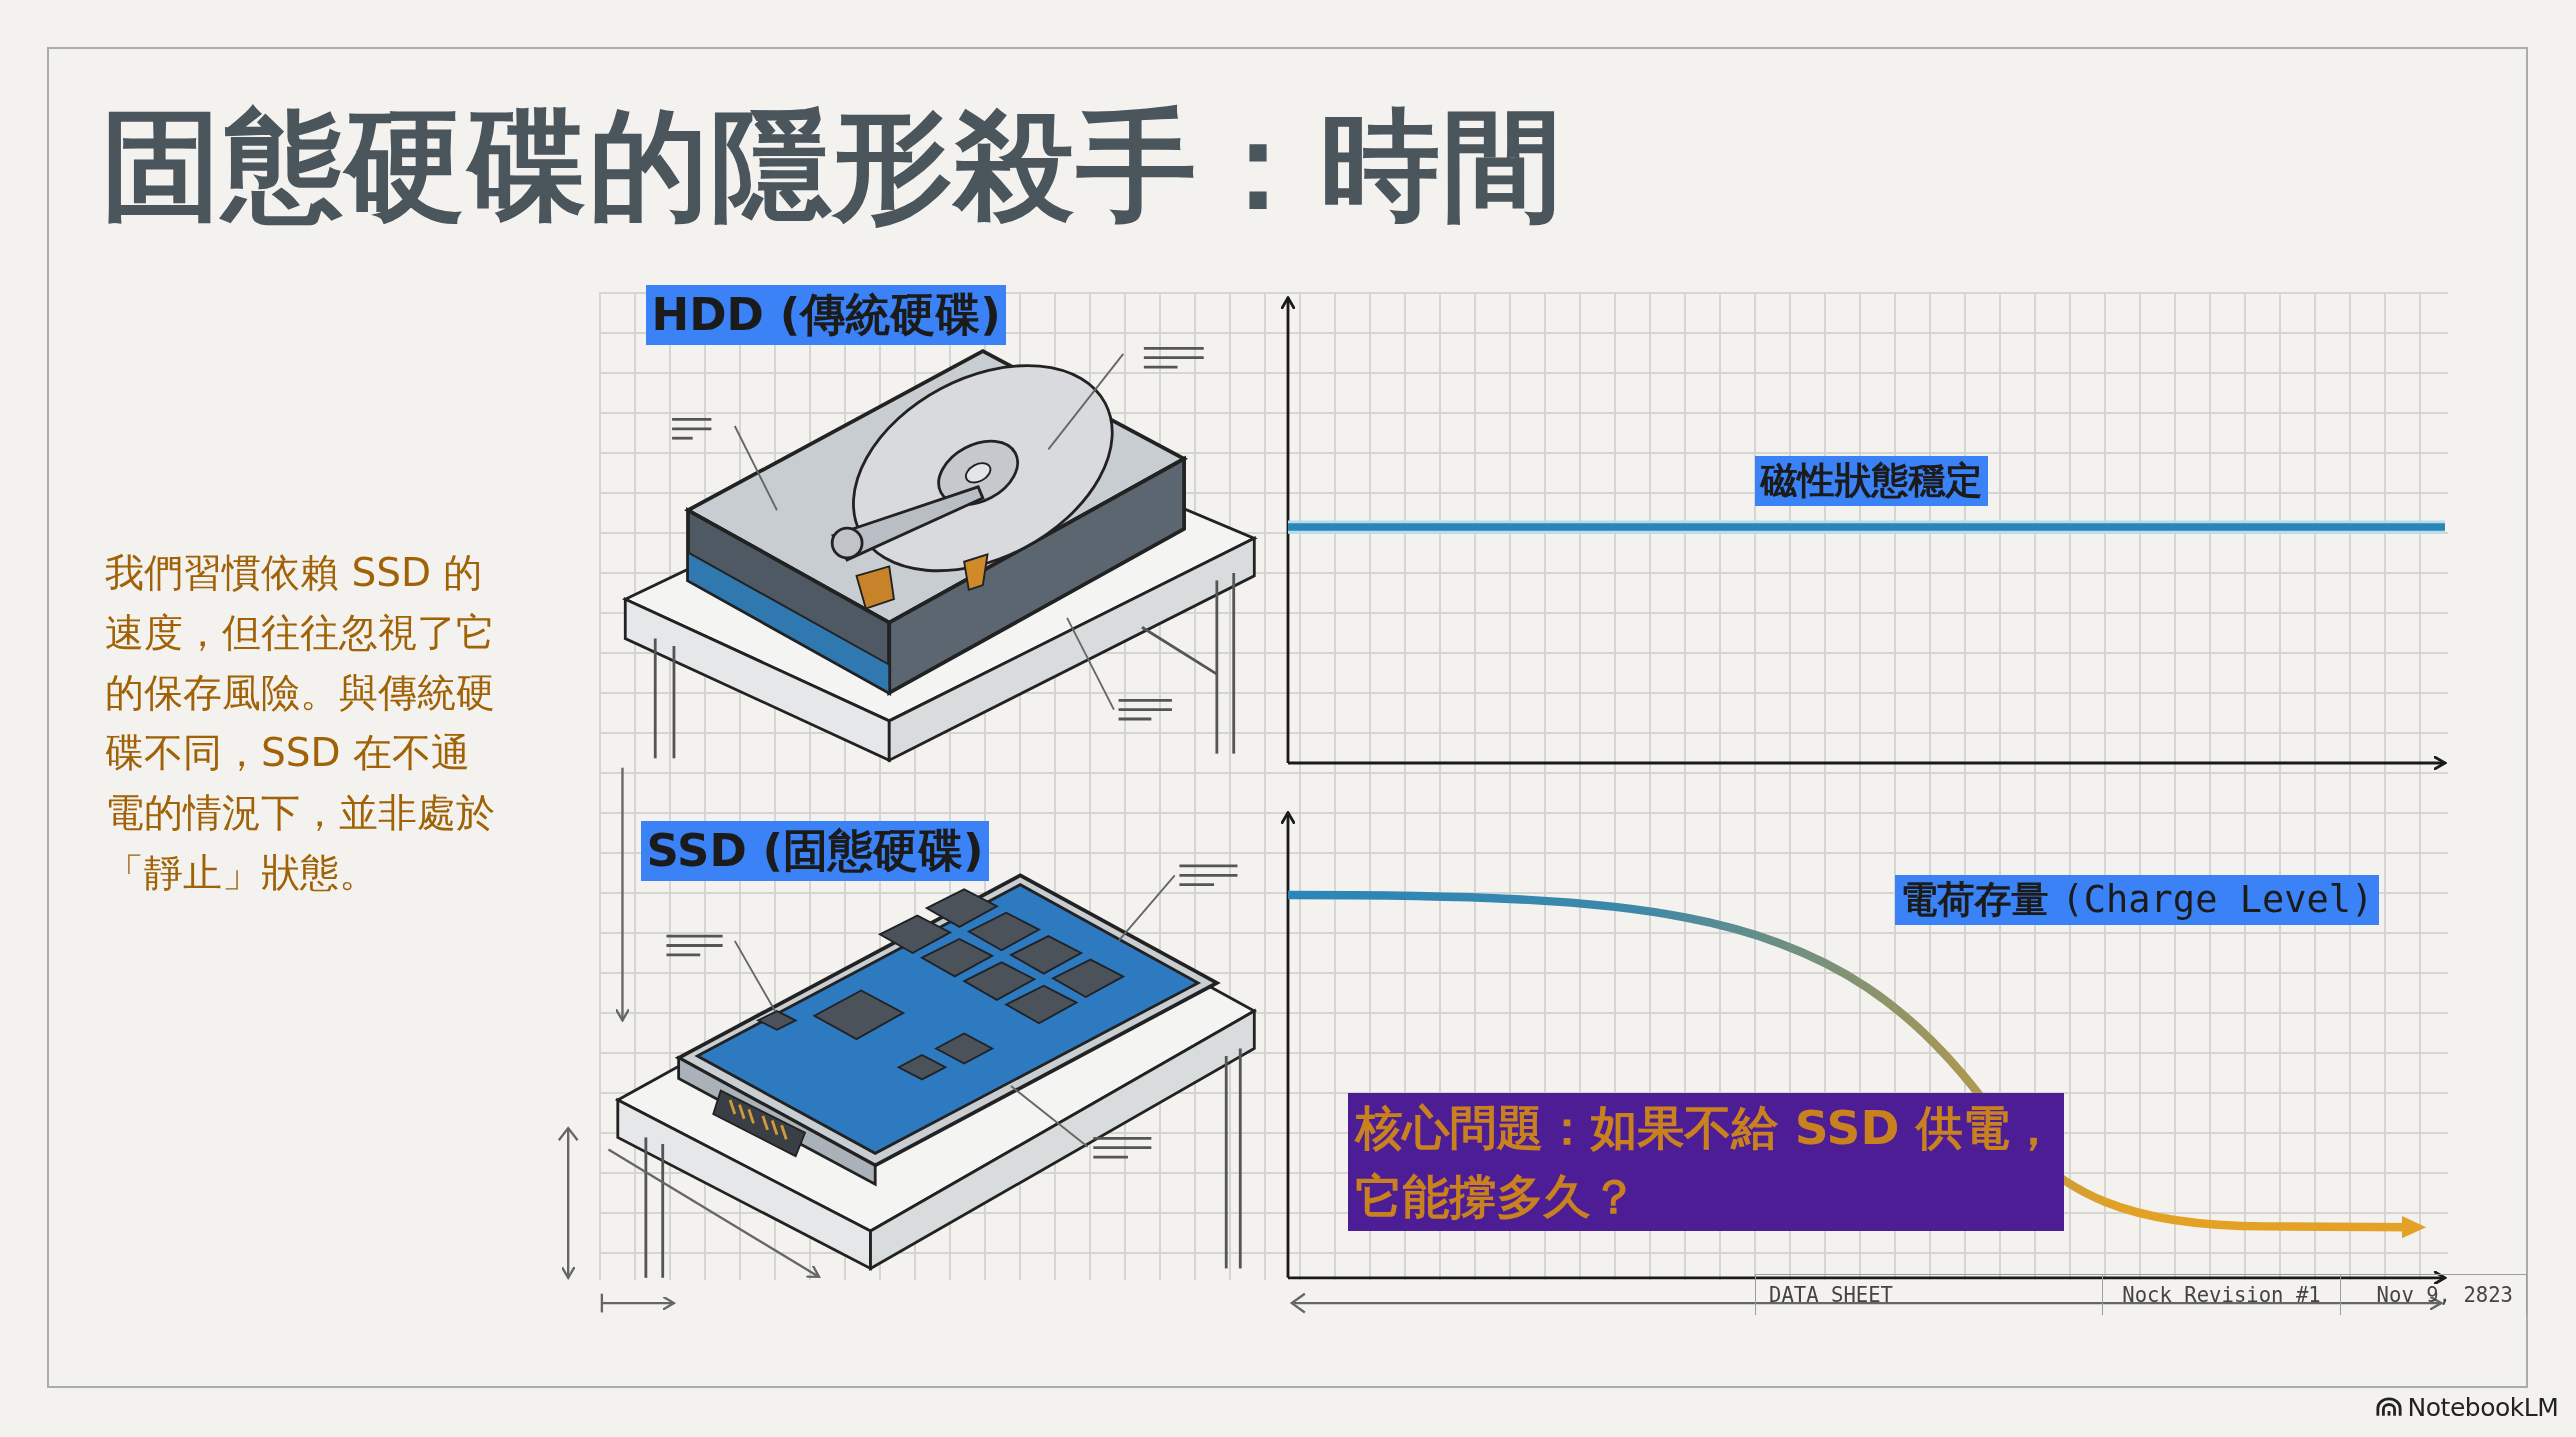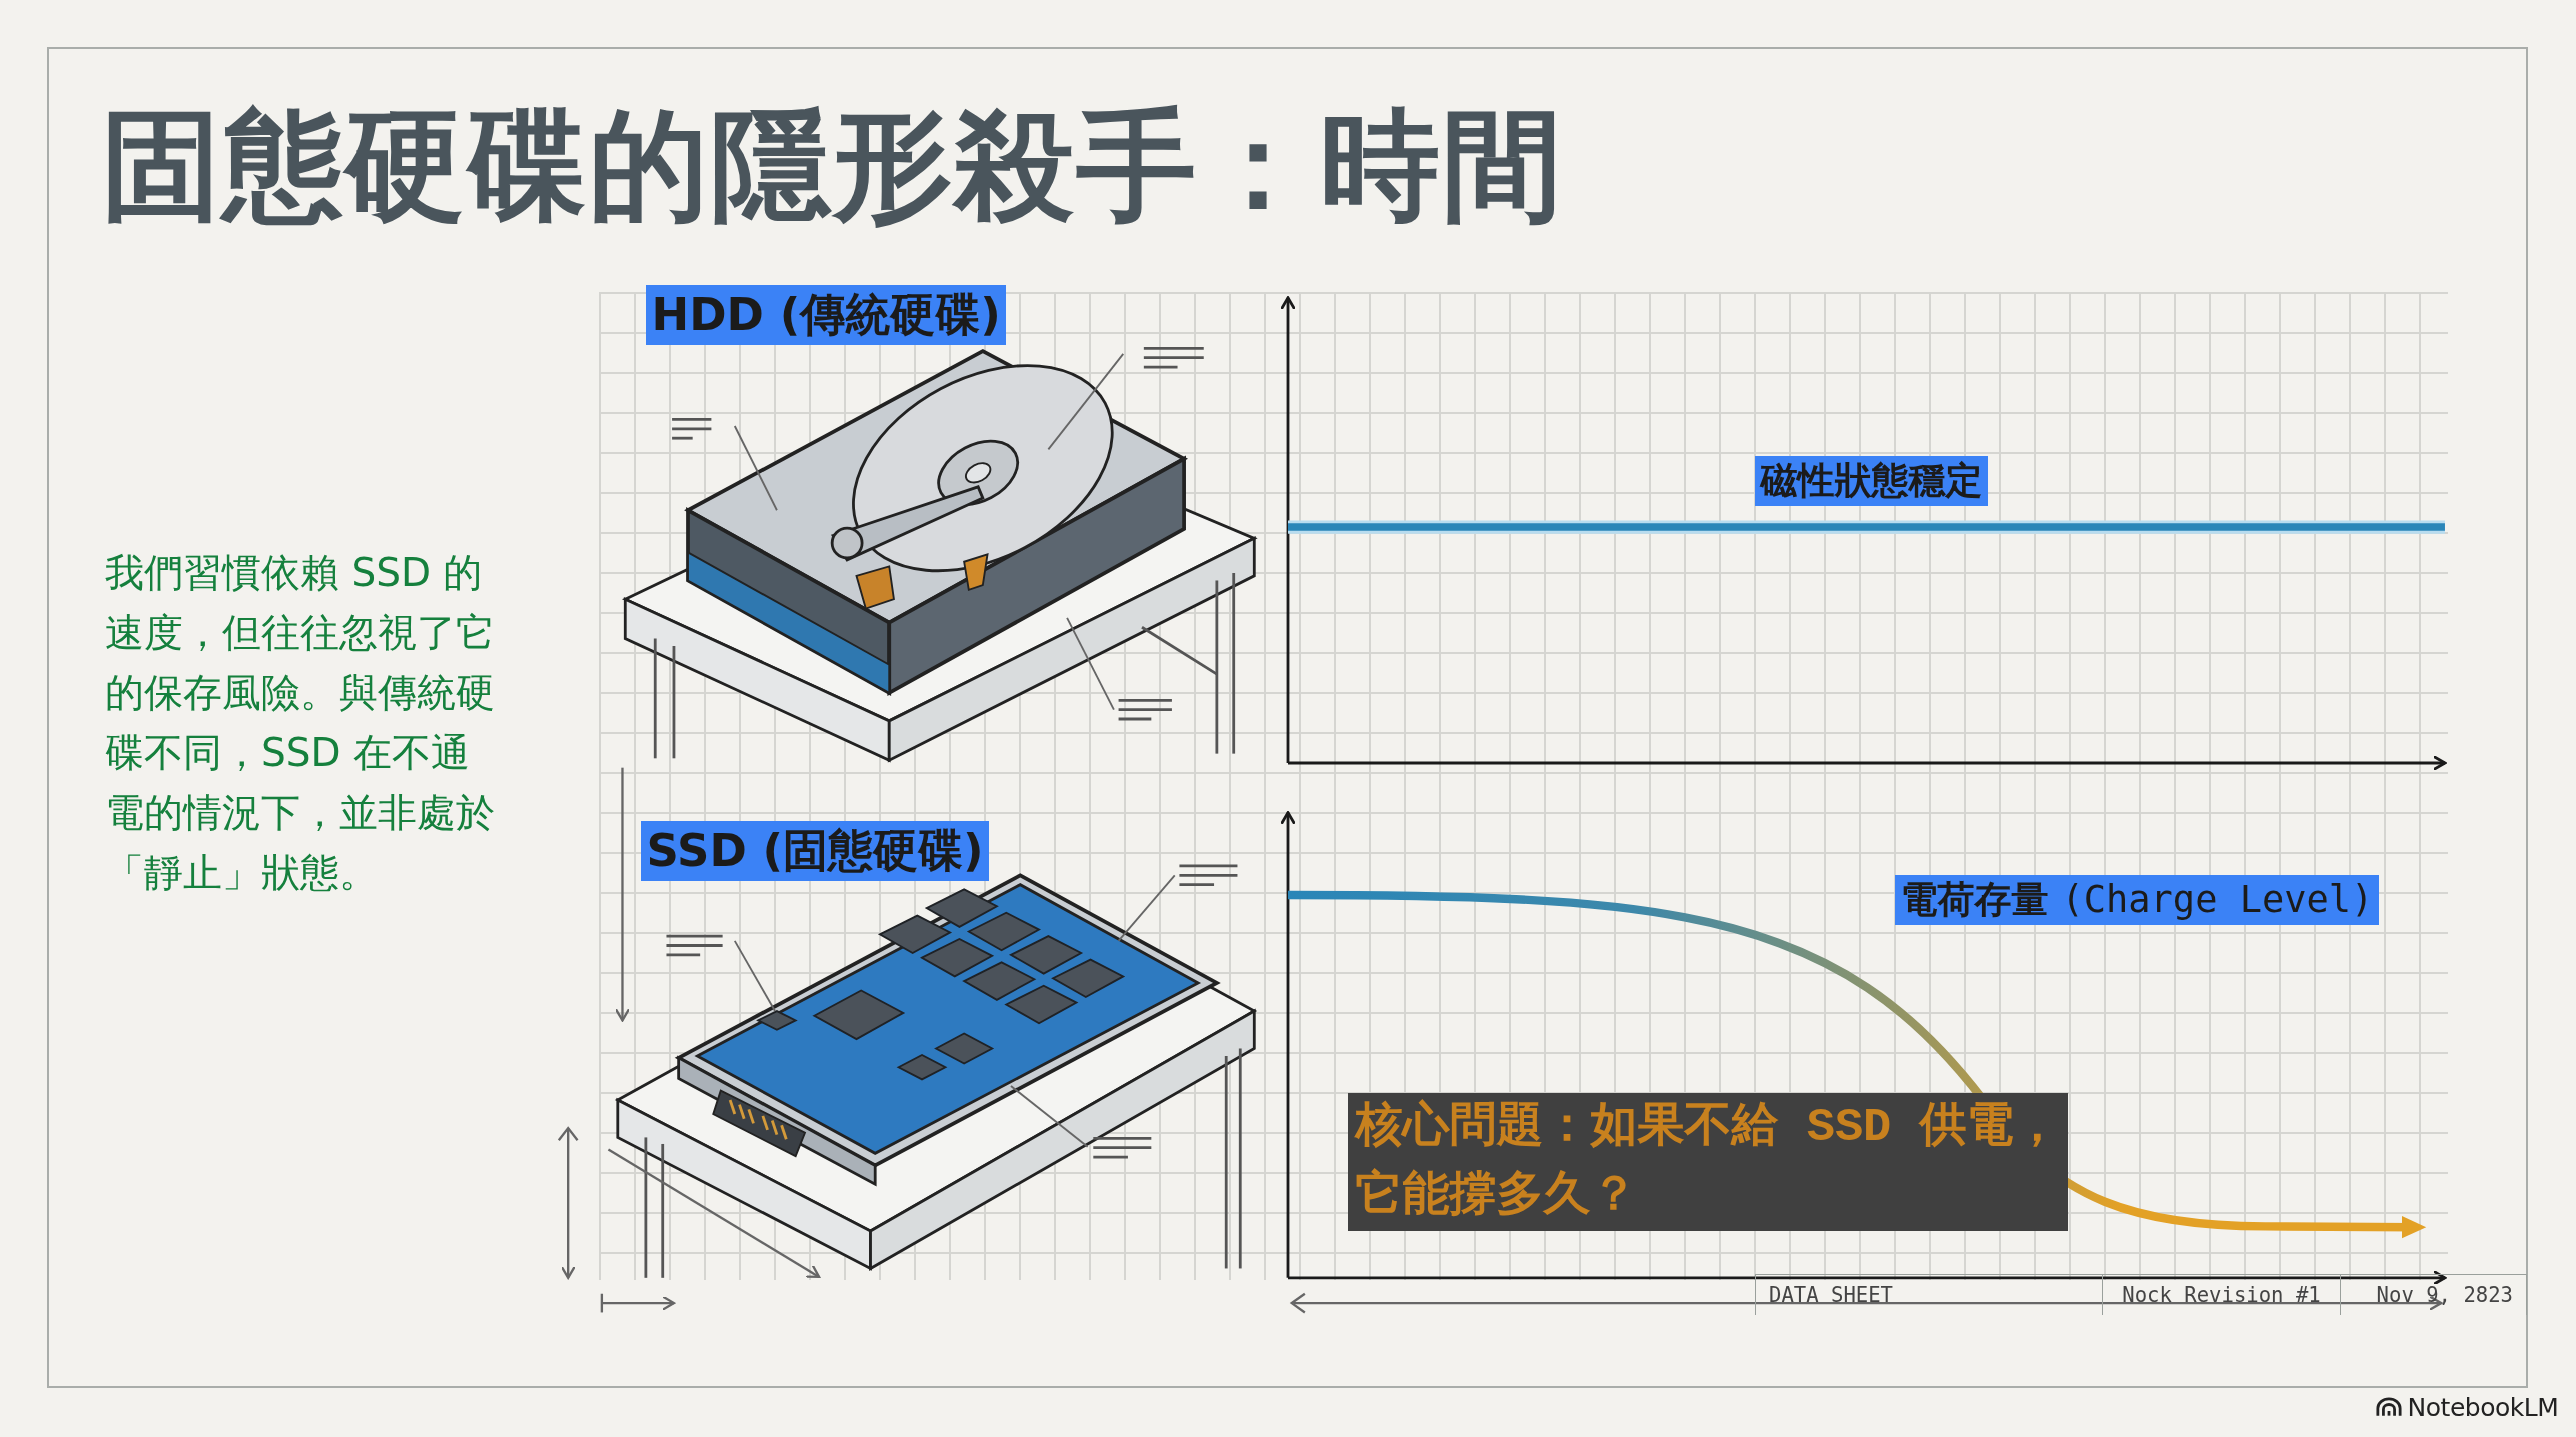--- a/index.html
+++ b/index.html
@@ -13,21 +13,21 @@
     position:absolute; left:47px; top:47px; width:2481px; height:1341px;
     border:2.8px solid #a9adaa; box-sizing:border-box;
   }
   .title {
     position:absolute; left:101px; top:86px;
     font-size:120px; font-weight:bold; color:#4a555c;
     letter-spacing:1.9px; white-space:nowrap;
   }
   .body-text {
     position:absolute; left:105px; top:543px; width:440px;
-    font-size:39px; line-height:60px; color:#15803d;
+    font-size:39px; line-height:60px; color:#a16207;
   }
   .body-text div { white-space:nowrap; }
   .grid-area {
     position:absolute; left:599px; top:292px; width:1849px; height:988px;
     background-image:
       linear-gradient(to right, #d4d4d0 1.9px, transparent 1.9px),
       linear-gradient(to bottom, #d4d4d0 1.9px, transparent 1.9px);
     background-size:35px 40px;
     opacity:0.95;
   }
@@ -36,21 +36,21 @@
     position:absolute; font-weight:bold; white-space:nowrap;
     background:#3b82f6; padding:0 5.6px;
   }
   .hdd-label { left:646px; top:285px; font-size:45px; color:#1b1b1b; }
   .ssd-label { left:641px; top:821px; font-size:45px; color:#1b1b1b; }
   .stable-label { left:1755px; top:456px; font-size:37px; color:#1b1b1b; }
   .charge-label { left:1895px; top:875px; font-size:37px; color:#1b1b1b; }
   .charge-label .en { font-family:"DejaVu Sans Mono", monospace; font-weight:normal;margin-top:46px; }
   .question {
     position:absolute; left:1348px; top:1093px; font-size:47px; line-height:69px;
-    font-weight:bold; color:#c8811e; background:#404040; padding:0 7.5px;font-family:Liberation Mono, monospace;
+    font-weight:bold; color:#c8811e; background:#4c1d95; padding:0 7.5px;
   }
   .question div { white-space:nowrap; }
   .footer-table {
     position:absolute; left:1755px; top:1274px; height:41px; width:772px;
     display:flex; border:1.9px solid #9aa09c; border-bottom:none; box-sizing:border-box;
     font-family:"DejaVu Sans Mono", "Liberation Mono", monospace; font-size:20.6px; color:#444;
   }
   .footer-table .cell { display:flex; align-items:center; padding:0 13px; box-sizing:border-box; }
   .footer-table .c1 { width:347px; border-right:1.9px solid #9aa09c; }
   .footer-table .c2 { width:238px; border-right:1.9px solid #9aa09c; justify-content:center; }

